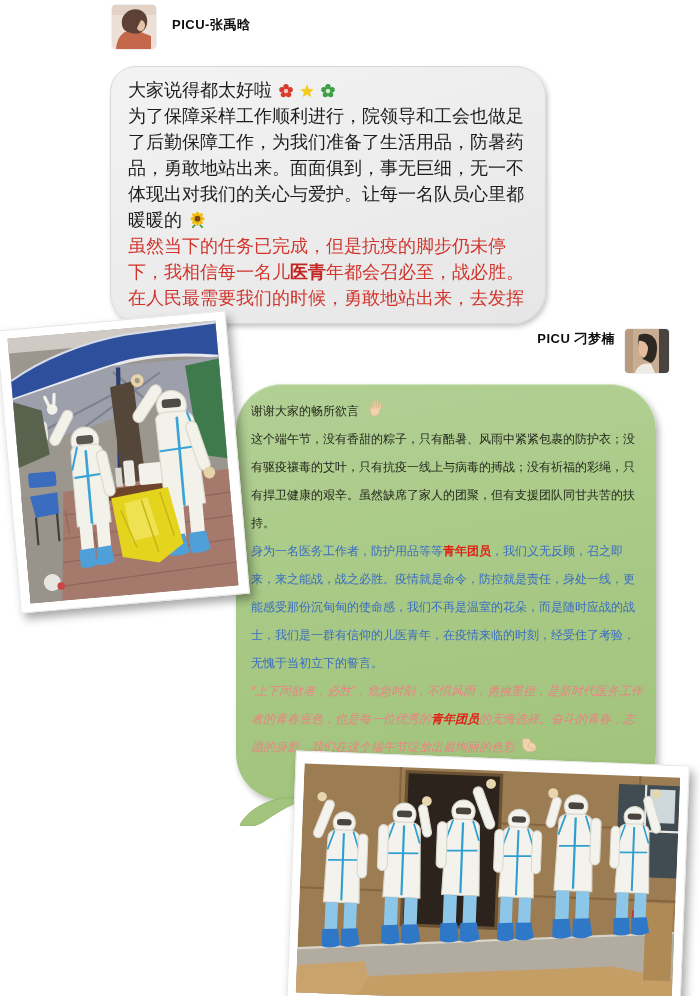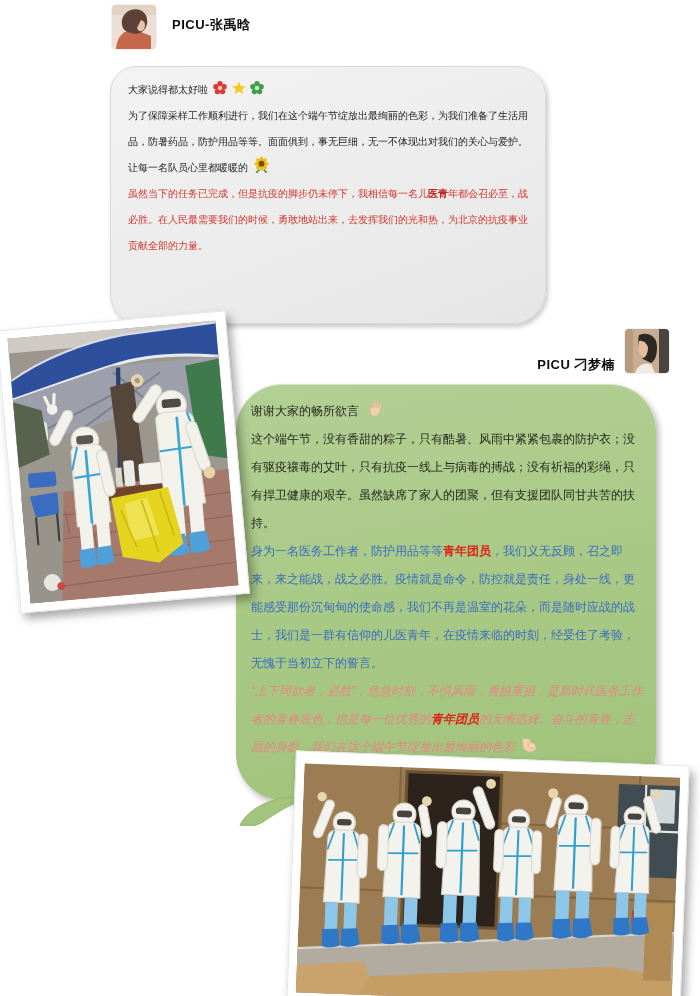--- a/index.html
+++ b/index.html
@@ -16,21 +16,21 @@
   
   .bubble { position:absolute; box-sizing:border-box; z-index:1; }
   .bubble-content { height:100%; overflow:hidden; }
   .bubble.gray {
     left:110px; top:66px; width:436px; height:258px;
     background:linear-gradient(160deg,#f3f3f3 0%,#ececec 55%,#e6e6e6 100%);
     border:1px solid #d9d9d9; border-radius:26px 30px 34px 30px;
     box-shadow:2px 3px 5px rgba(0,0,0,0.22);
     padding:10px 14px 10px 17px;
   }
-  .bubble.gray p { margin:0; font-size:10px; line-height:26px; color:#1c1c1c; }
+  .bubble.gray p { margin:0; font-size:18px; line-height:26px; color:#1c1c1c; }
   .bubble.gray .red-para { color:#d2342c; }
   .bubble.gray .red-bold { font-weight:bold; color:#c22520;margin-top:32px; }
 
   .bubble.green {
     left:236px; top:384px; width:420px; height:416px;
     background:linear-gradient(170deg,#b3d095 0%,#a8c985 50%,#a0c37b 100%);
     border-radius:46px;
     box-shadow:3px 4px 6px rgba(0,0,0,0.28), inset 0 1px 0 rgba(255,255,255,0.45);
     padding:13px 10px 12px 15px;
   }
@@ -92,21 +92,21 @@
               <circle cx="7" cy="2.8" r="2.7"></circle>
               <circle cx="11.1" cy="5.7" r="2.7"></circle>
               <circle cx="9.6" cy="10.6" r="2.7"></circle>
               <circle cx="4.4" cy="10.6" r="2.7"></circle>
               <circle cx="2.9" cy="5.7" r="2.7"></circle>
             </g>
           <circle cx="7" cy="7" r="2.1" fill="#d7eecf"></circle>
         </svg>
       </p>
       <p>
-        <span>为了保障采样工作顺利进行，我们在这个端午节绽放出最绚丽的色彩，为我们准备了生活用品，防暑药品，防护用品等等。面面俱到，事无巨细，无一不体现出对我们的关心与爱护。让每一名队员心里都暖暖的</span>
+        <span>为了保障采样工作顺利进行，院领导和工会也做足了后勤保障工作，为我们准备了生活用品，防暑药品，勇敢地站出来。面面俱到，事无巨细，无一不体现出对我们的关心与爱护。让每一名队员心里都暖暖的</span>
         <svg class="ic" width="17" height="17" viewBox="0 0 20 20">
           <g fill="#f2bb0e">
             <ellipse cx="10" cy="9" rx="8.5" ry="2.9"></ellipse>
             <ellipse cx="10" cy="9" rx="8.5" ry="2.9" transform="rotate(45 10 9)"></ellipse>
             <ellipse cx="10" cy="9" rx="8.5" ry="2.9" transform="rotate(90 10 9)"></ellipse>
             <ellipse cx="10" cy="9" rx="8.5" ry="2.9" transform="rotate(135 10 9)"></ellipse>
           </g>
           <circle cx="10" cy="9" r="3.4" fill="#7a4a10"></circle>
           <path d="M7.5,16 Q5,18 4,20 M12.5,16 Q15,18 16,20" stroke="#4e9a3f" stroke-width="2" fill="none"></path>
         </svg>
@@ -191,21 +191,21 @@
 
       <path d="M84,158 L138,152 L148,206 L124,222 L90,214 Z" fill="#e4d41e"></path>
       <path d="M96,164 L118,160 L126,196 L100,200 Z" fill="#f1e765" opacity="0.75"></path>
       <path d="M92,170 L104,206 M112,162 L124,212 M130,156 L140,198" stroke="#c8b714" stroke-width="1.5" fill="none"></path>
 
       <circle cx="22" cy="232" r="8" fill="#e8e6e0"></circle>
       <circle cx="30" cy="236" r="3.5" fill="#cc4444"></circle>
     </svg>
   </div>
 
-  <div class="sender right" style="left:470px; top:356px; width:145px;">PICU 刁梦楠</div>
+  <div class="sender right" style="left:470px; top:330px; width:145px;">PICU 刁梦楠</div>
   <div class="avatar" style="left:625px; top:329px;">
     <svg viewBox="0 0 44 44">
       <rect width="44" height="44" fill="#c8ad92"></rect>
       <rect x="0" y="0" width="8" height="44" fill="#b89a7e"></rect>
       <rect x="34" y="0" width="10" height="44" fill="#4a4440"></rect>
       <path d="M14,6 C24,2 32,8 32,18 C32,26 30,32 26,34 L18,30 C14,24 12,14 14,6 Z" fill="#2e2822"></path>
       <path d="M14,12 C12,20 14,26 18,29 C21,28 23,24 23,18 C21,13 17,11 14,12 Z" fill="#e6bd9c"></path>
       <path d="M10,44 C12,36 20,33 26,35 L30,44 Z" fill="#efece6"></path>
     </svg>
   </div>

